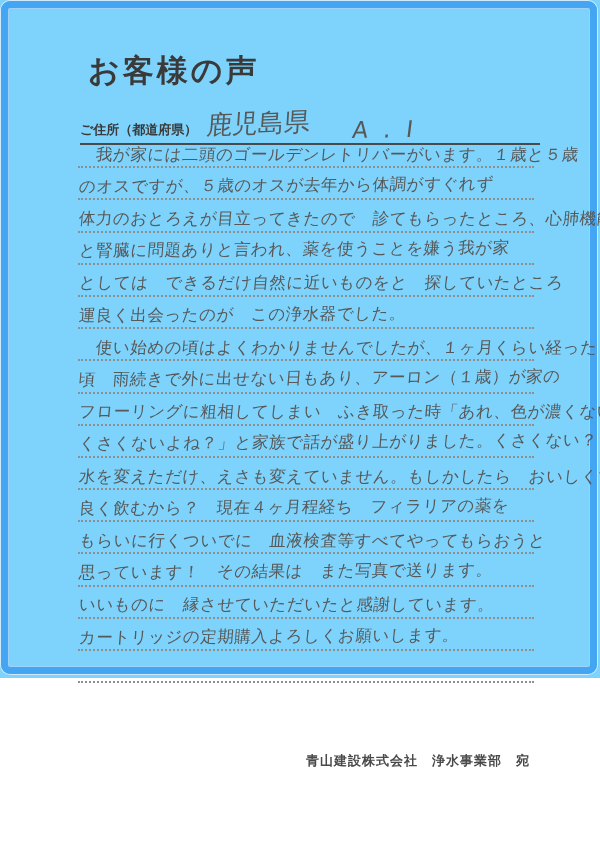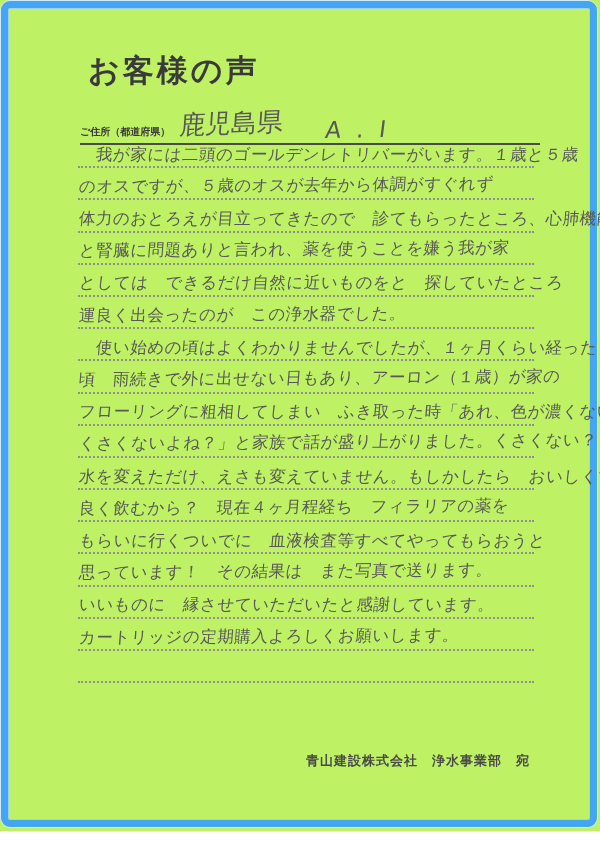--- a/index.html
+++ b/index.html
@@ -4,22 +4,22 @@
 <style>
   * { margin: 0; padding: 0; box-sizing: border-box; }
   html, body {
     width: 600px; height: 849px;
     background: #ffffff;
     font-family: "Liberation Sans", "DejaVu Sans", sans-serif;
     overflow: hidden;
   }
   .page {
     position: relative;
-    width: 600px; height: 831px;
-    background: #bef264;
+    width: 600px; height: 678px;
+    background: #7dd3fc;
   }
   .frame {
     position: absolute;
     left: 1px; top: 1px; right: 3px; bottom: 4px;
     border: 7px solid #44a5f3;
     border-radius: 9px;
     box-shadow: inset 0 0 0 1px #9fd2fa, 0 0 0 1px #cfeafd;
     pointer-events: none;
   }
   .title {
@@ -32,21 +32,21 @@
   }
   .formrow {
     position: absolute;
     left: 80px; top: 100px;
     width: 460px; height: 45px;
     border-bottom: 2px solid #4a4a4a;
     display: flex;
     align-items: flex-end;
   }
   .label {
-    font-size: 10px;
+    font-size: 13px;
     font-weight: bold;
     color: #3a3a3a;
     padding-bottom: 4px;
     white-space: nowrap;
   }
   .hand {
     font-family: "DejaVu Sans", sans-serif;
     color: #585858;
     white-space: nowrap;
   }

